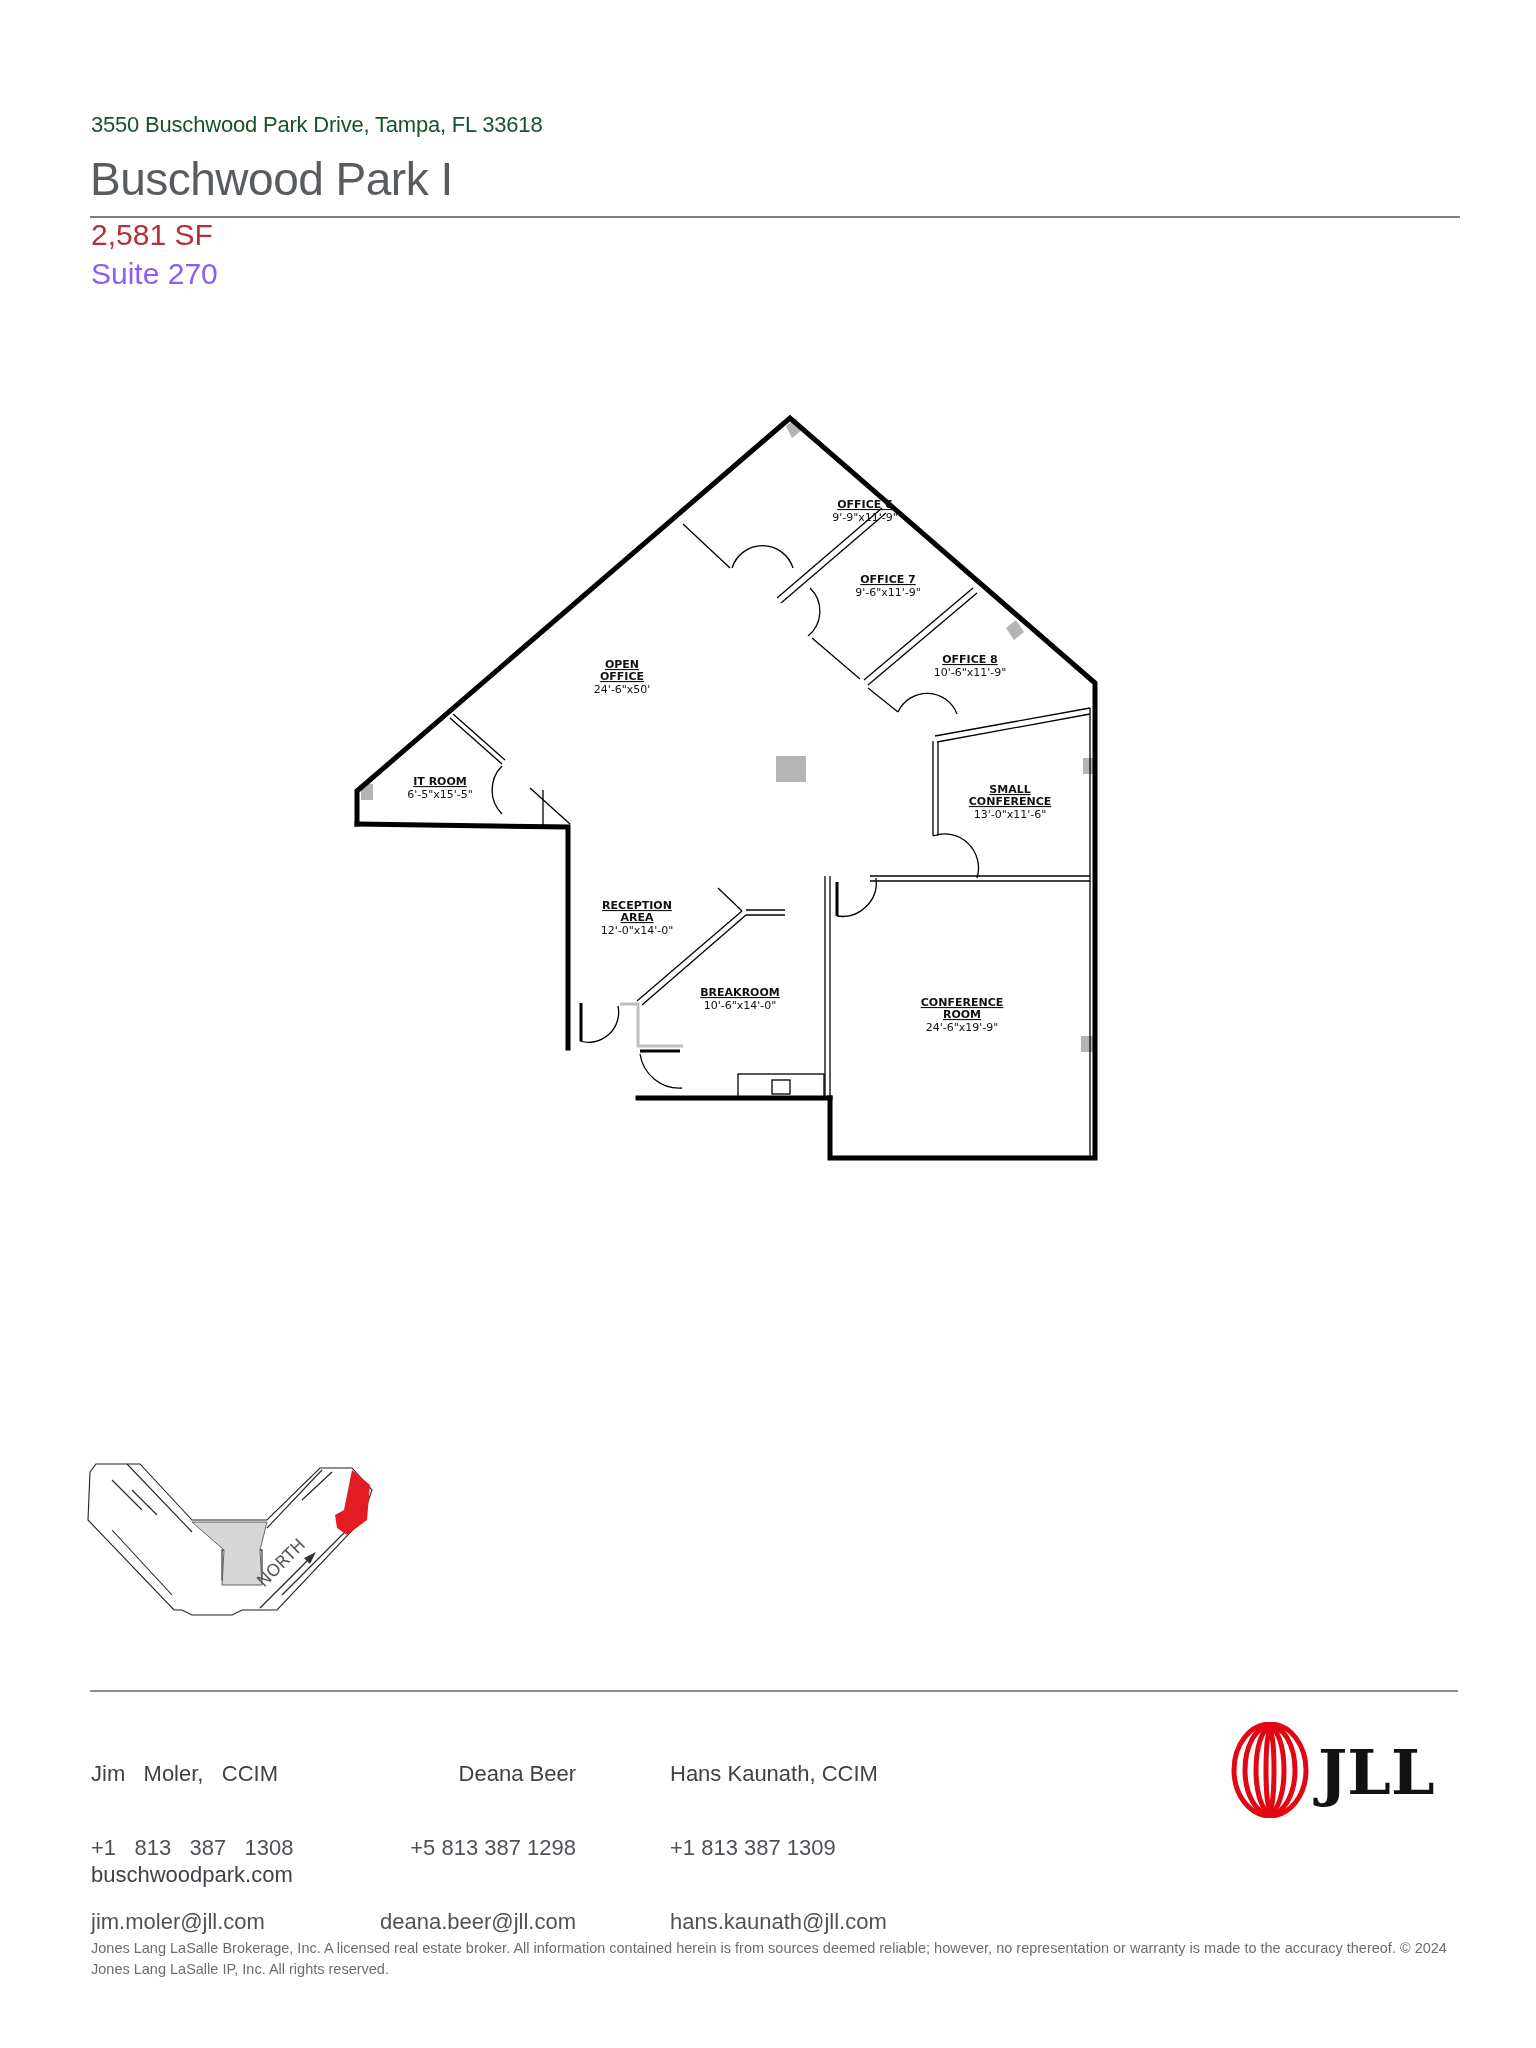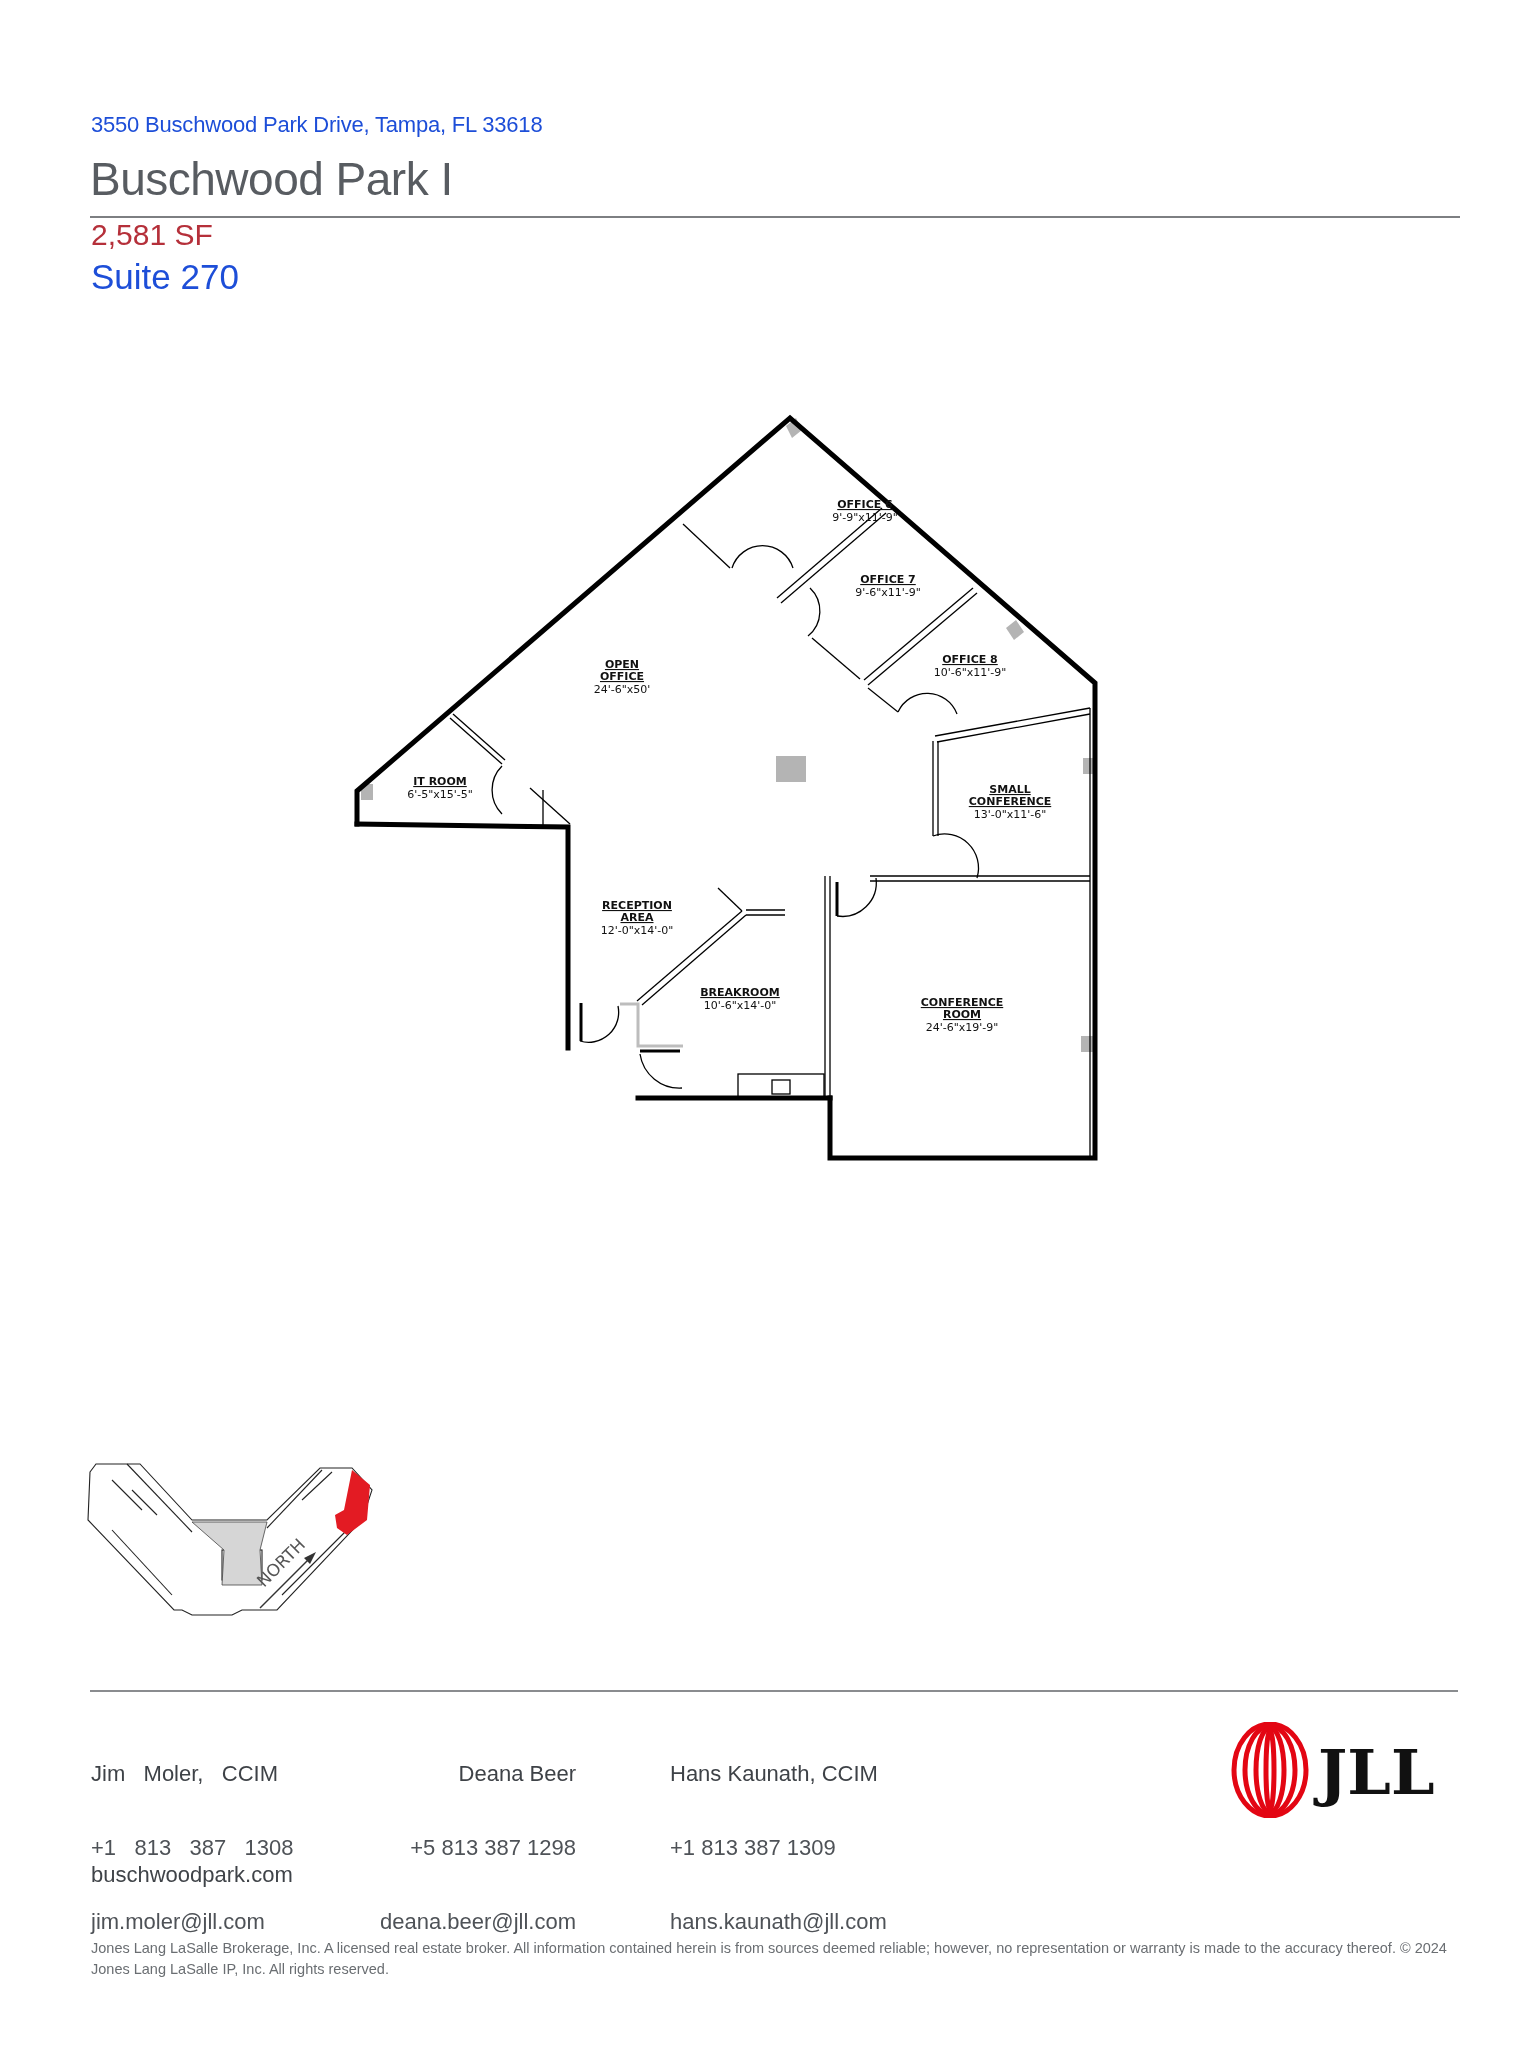--- a/index.html
+++ b/index.html
@@ -1,22 +1,22 @@
 <!DOCTYPE html>
 <html><head>
 <meta charset="utf-8">
 <style>
   html, body { margin:0; padding:0; background:#ffffff; }
   body { width:1536px; height:2048px; position:relative; overflow:hidden; font-family:"Liberation Sans", sans-serif; color:#555a60; }
   .abs { position:absolute; }
-  .address { left:91px; top:112px; font-size:22px; color:#1d4ed8; letter-spacing:-0.2px; }
+  .address { left:91px; top:112px; font-size:22px; color:#14532d; letter-spacing:-0.2px; }
   .title { left:90px; top:152px; font-size:46px; color:#585c61; letter-spacing:-0.5px; }
   .hr-top { left:90px; top:216px; width:1370px; height:2px; background:#7d7f82; }
   .area { left:91px; top:218px; font-size:30px; color:#b5303a; }
-  .suite { left:91px; top:257px; font-size:35px; color:#1d4ed8; }
+  .suite { left:91px; top:257px; font-size:30px; color:#8b5cf6; }
   .plan { left:340px; top:396px; width:780px; height:900px; }
   .plan svg { width:780px; height:900px; }
   .room-label { font-family:"DejaVu Sans", sans-serif; font-size:11px; fill:#111; text-anchor:middle; font-weight:bold; text-decoration:underline; }
   .room-dim { font-family:"DejaVu Sans", sans-serif; font-size:11px; fill:#111; text-anchor:middle; }
   .keyplan { left:82px; top:1460px; width:340px; height:180px; }
   .hr-bottom { left:90px; top:1690px; width:1368px; height:2px; background:#8a8c8f; }
   .contact { top:1714px; font-size:22px; color:#4e5257; line-height:29px; }
   .contact div { white-space:pre;margin-top:45px; }
   .contact .name { color:#3e4247; }
   .c1 { left:91px; } .c2 { left:380px;text-align:right; } .c3 { left:670px; }

